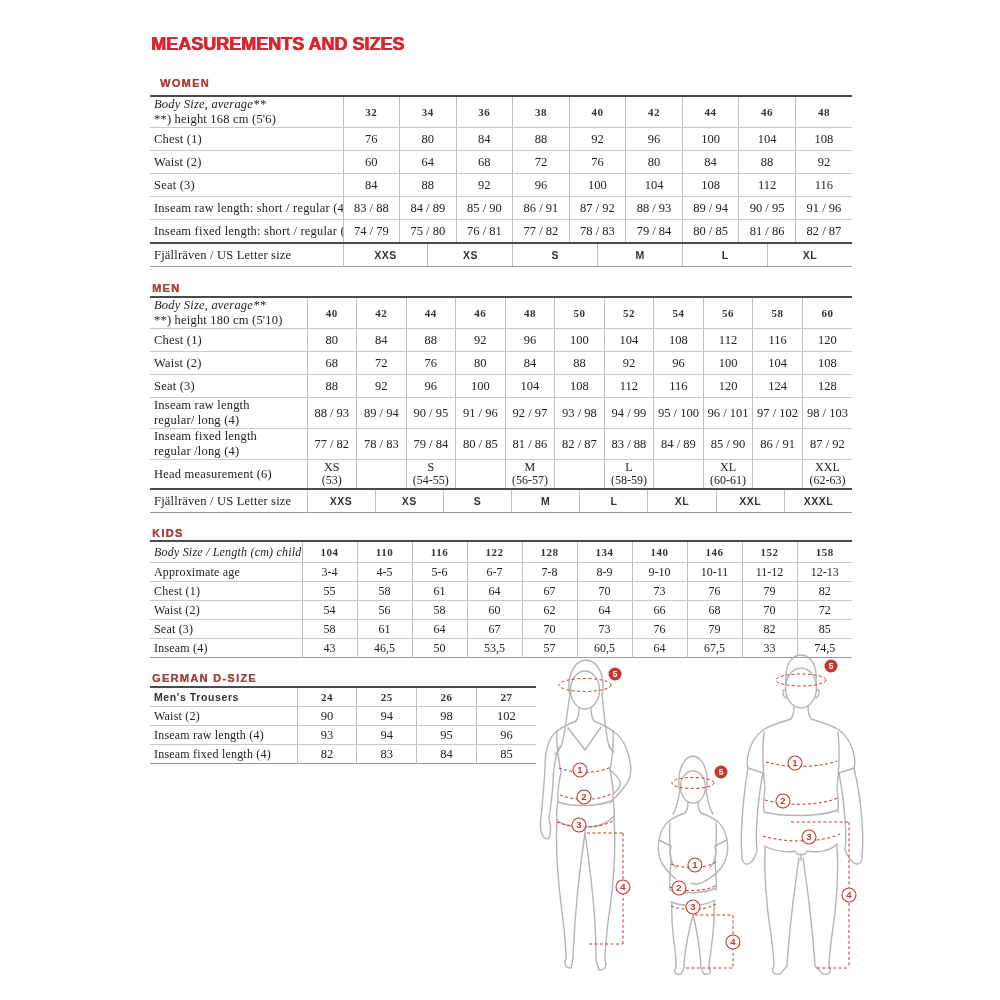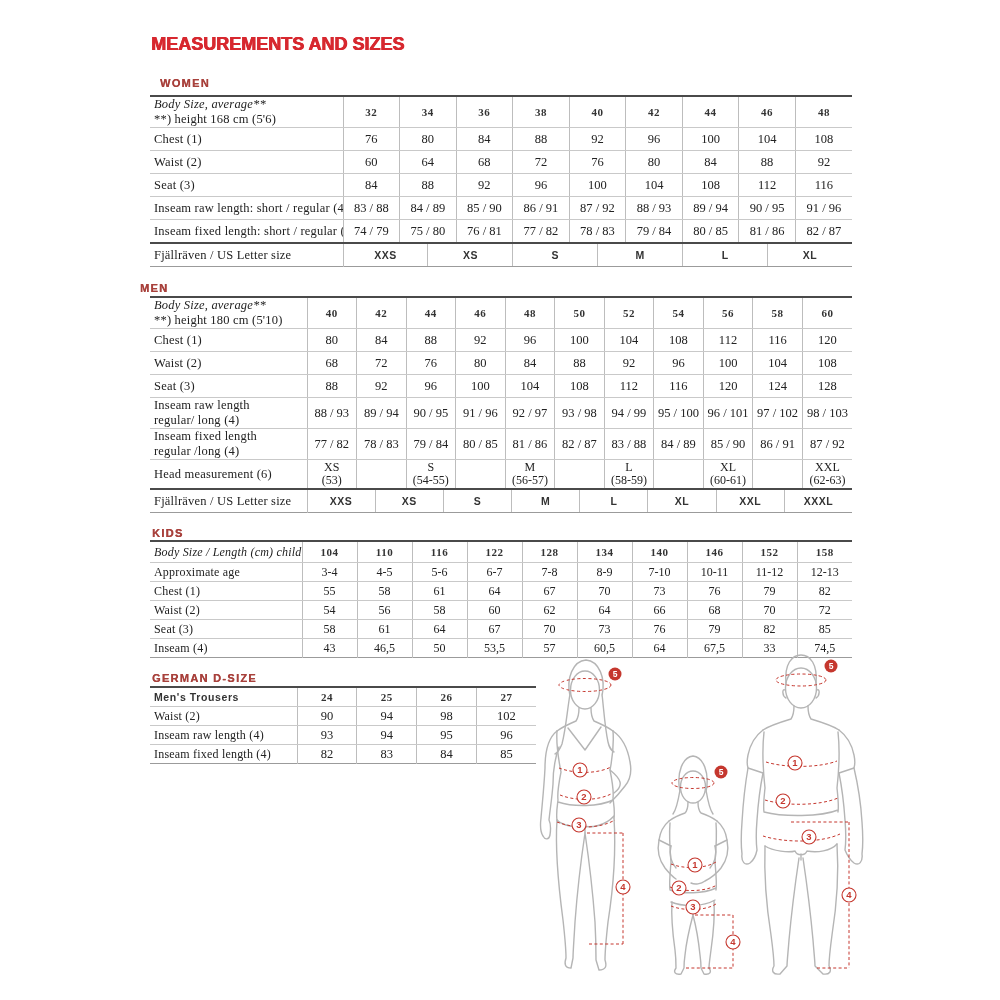--- a/index.html
+++ b/index.html
@@ -181,21 +181,21 @@
                 <span>M</span>
                 <span>L</span>
                 <span>XL</span>
               </div>
             </td>
           </tr>
         </tbody>
       </table>
   </div>
 
-  <div class="section-label" style="left:140px;top:282px;">MEN</div>
+  <div class="section-label" style="left:152px;top:282px;">MEN</div>
   <div class="tbl-wrap" style="left:150px;top:296px;">
     <table class="t-men" style="width:702px;">
         <colgroup>
           <col style="width: 157px;">
           <col>
           <col>
           <col>
           <col>
           <col>
           <col>
@@ -410,21 +410,21 @@
           <tr class="r-data">
             <td class="lbl">
               <div>Approximate age</div>
             </td>
             <td class="num">3-4</td>
             <td class="num">4-5</td>
             <td class="num">5-6</td>
             <td class="num">6-7</td>
             <td class="num">7-8</td>
             <td class="num">8-9</td>
-            <td class="num">7-10</td>
+            <td class="num">9-10</td>
             <td class="num">10-11</td>
             <td class="num">11-12</td>
             <td class="num">12-13</td>
           </tr>
           <tr class="r-data">
             <td class="lbl">
               <div>Chest (1)</div>
             </td>
             <td class="num">55</td>
             <td class="num">58</td>

